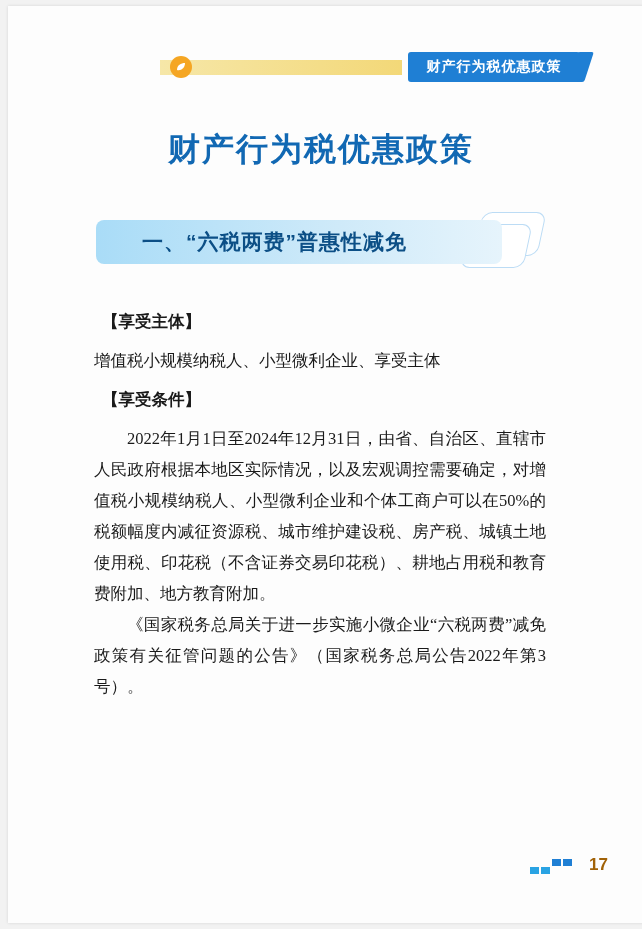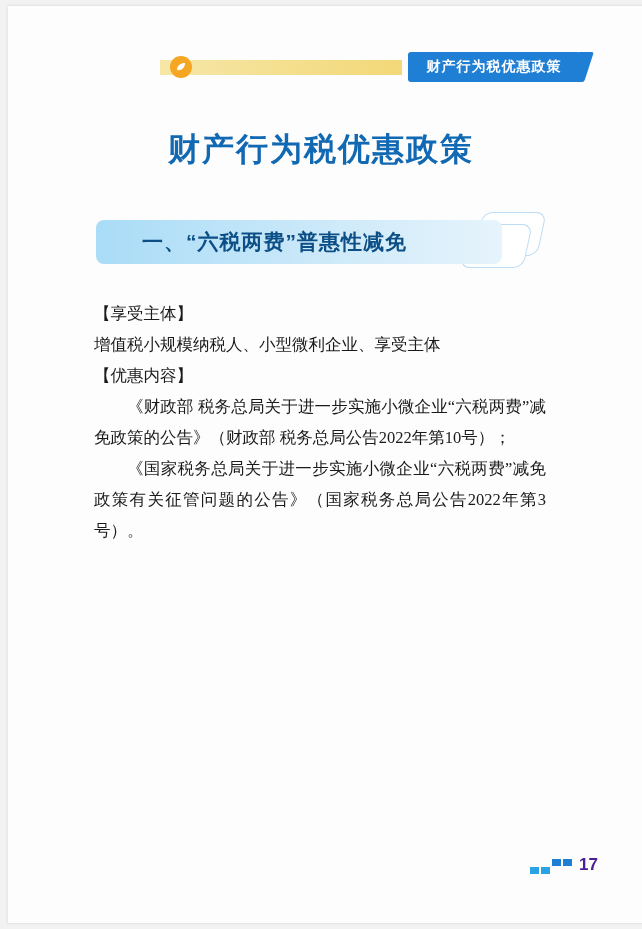--- a/index.html
+++ b/index.html
@@ -165,23 +165,23 @@
     left: 86px;
     top: 292px;
     width: 452px;
     font-size: 16.5px;
     line-height: 31px;
     color: #1a1a1a;
     text-align: justify;
   }
   .lead {
     font-family: "Liberation Sans", sans-serif;
-    font-weight: normal;
+    font-weight: bold;
     font-size: 16.5px;
-    margin: 0;
+    margin: 8px;
     padding: 0;
   }
   .para {
     margin: 0;
     text-indent: 2em;
   }
   .para-noindent {
     margin: 0;
     text-indent: 0;
   }
@@ -208,26 +208,26 @@
     height: 7px;
     background: #29a3e3;
     display: block;
   }
   .folio-deco i:nth-child(1) { left: 0; top: 8px; }
   .folio-deco i:nth-child(2) { left: 11px; top: 8px; }
   .folio-deco i:nth-child(3) { left: 22px; top: 0px; background:#1f7fd4; }
   .folio-deco i:nth-child(4) { left: 33px; top: 0px; background:#1f7fd4; }
   .folio-num {
     position: absolute;
-    right: 36px;
+    right: 26px;
     top: 0px;
     font-family: "Liberation Sans", sans-serif;
     font-weight: bold;
     font-size: 17px;
-    color: #4c1d95;
+    color: #a16207;
   }
 </style>
 </head>
 <body>
 
 <div class="page">
   <div class="sheet">
 
     <div class="header">
       <div class="hdr-bar"></div>
@@ -245,22 +245,22 @@
     <div class="banner-wrap">
       <div class="banner-ghost1"></div>
       <div class="banner-ghost2"></div>
       <div class="banner"></div>
       <div class="banner-text">一、“六税两费”普惠性减免</div>
     </div>
 
     <div class="body">
       <p class="lead">【享受主体】</p>
       <p class="para-noindent">增值税小规模纳税人、小型微利企业、享受主体</p>
-      <p class="lead">【优惠内容】</p>
-      <p class="para">《财政部 税务总局关于进一步实施小微企业“六税两费”减免政策的公告》（财政部 税务总局公告2022年第10号）；</p>
+      <p class="lead">【享受条件】</p>
+      <p class="para">2022年1月1日至2024年12月31日，由省、自治区、直辖市人民政府根据本地区实际情况，以及宏观调控需要确定，对增值税小规模纳税人、小型微利企业和个体工商户可以在50%的税额幅度内减征资源税、城市维护建设税、房产税、城镇土地使用税、印花税（不含证券交易印花税）、耕地占用税和教育费附加、地方教育附加。</p>
       <p class="para">《国家税务总局关于进一步实施小微企业“六税两费”减免政策有关征管问题的公告》（国家税务总局公告2022年第3号）。</p>
     </div>
 
     <div class="footer">
       <div class="folio-deco">
         <i></i>
           <i></i>
           <i></i>
           <i></i>
       </div>

